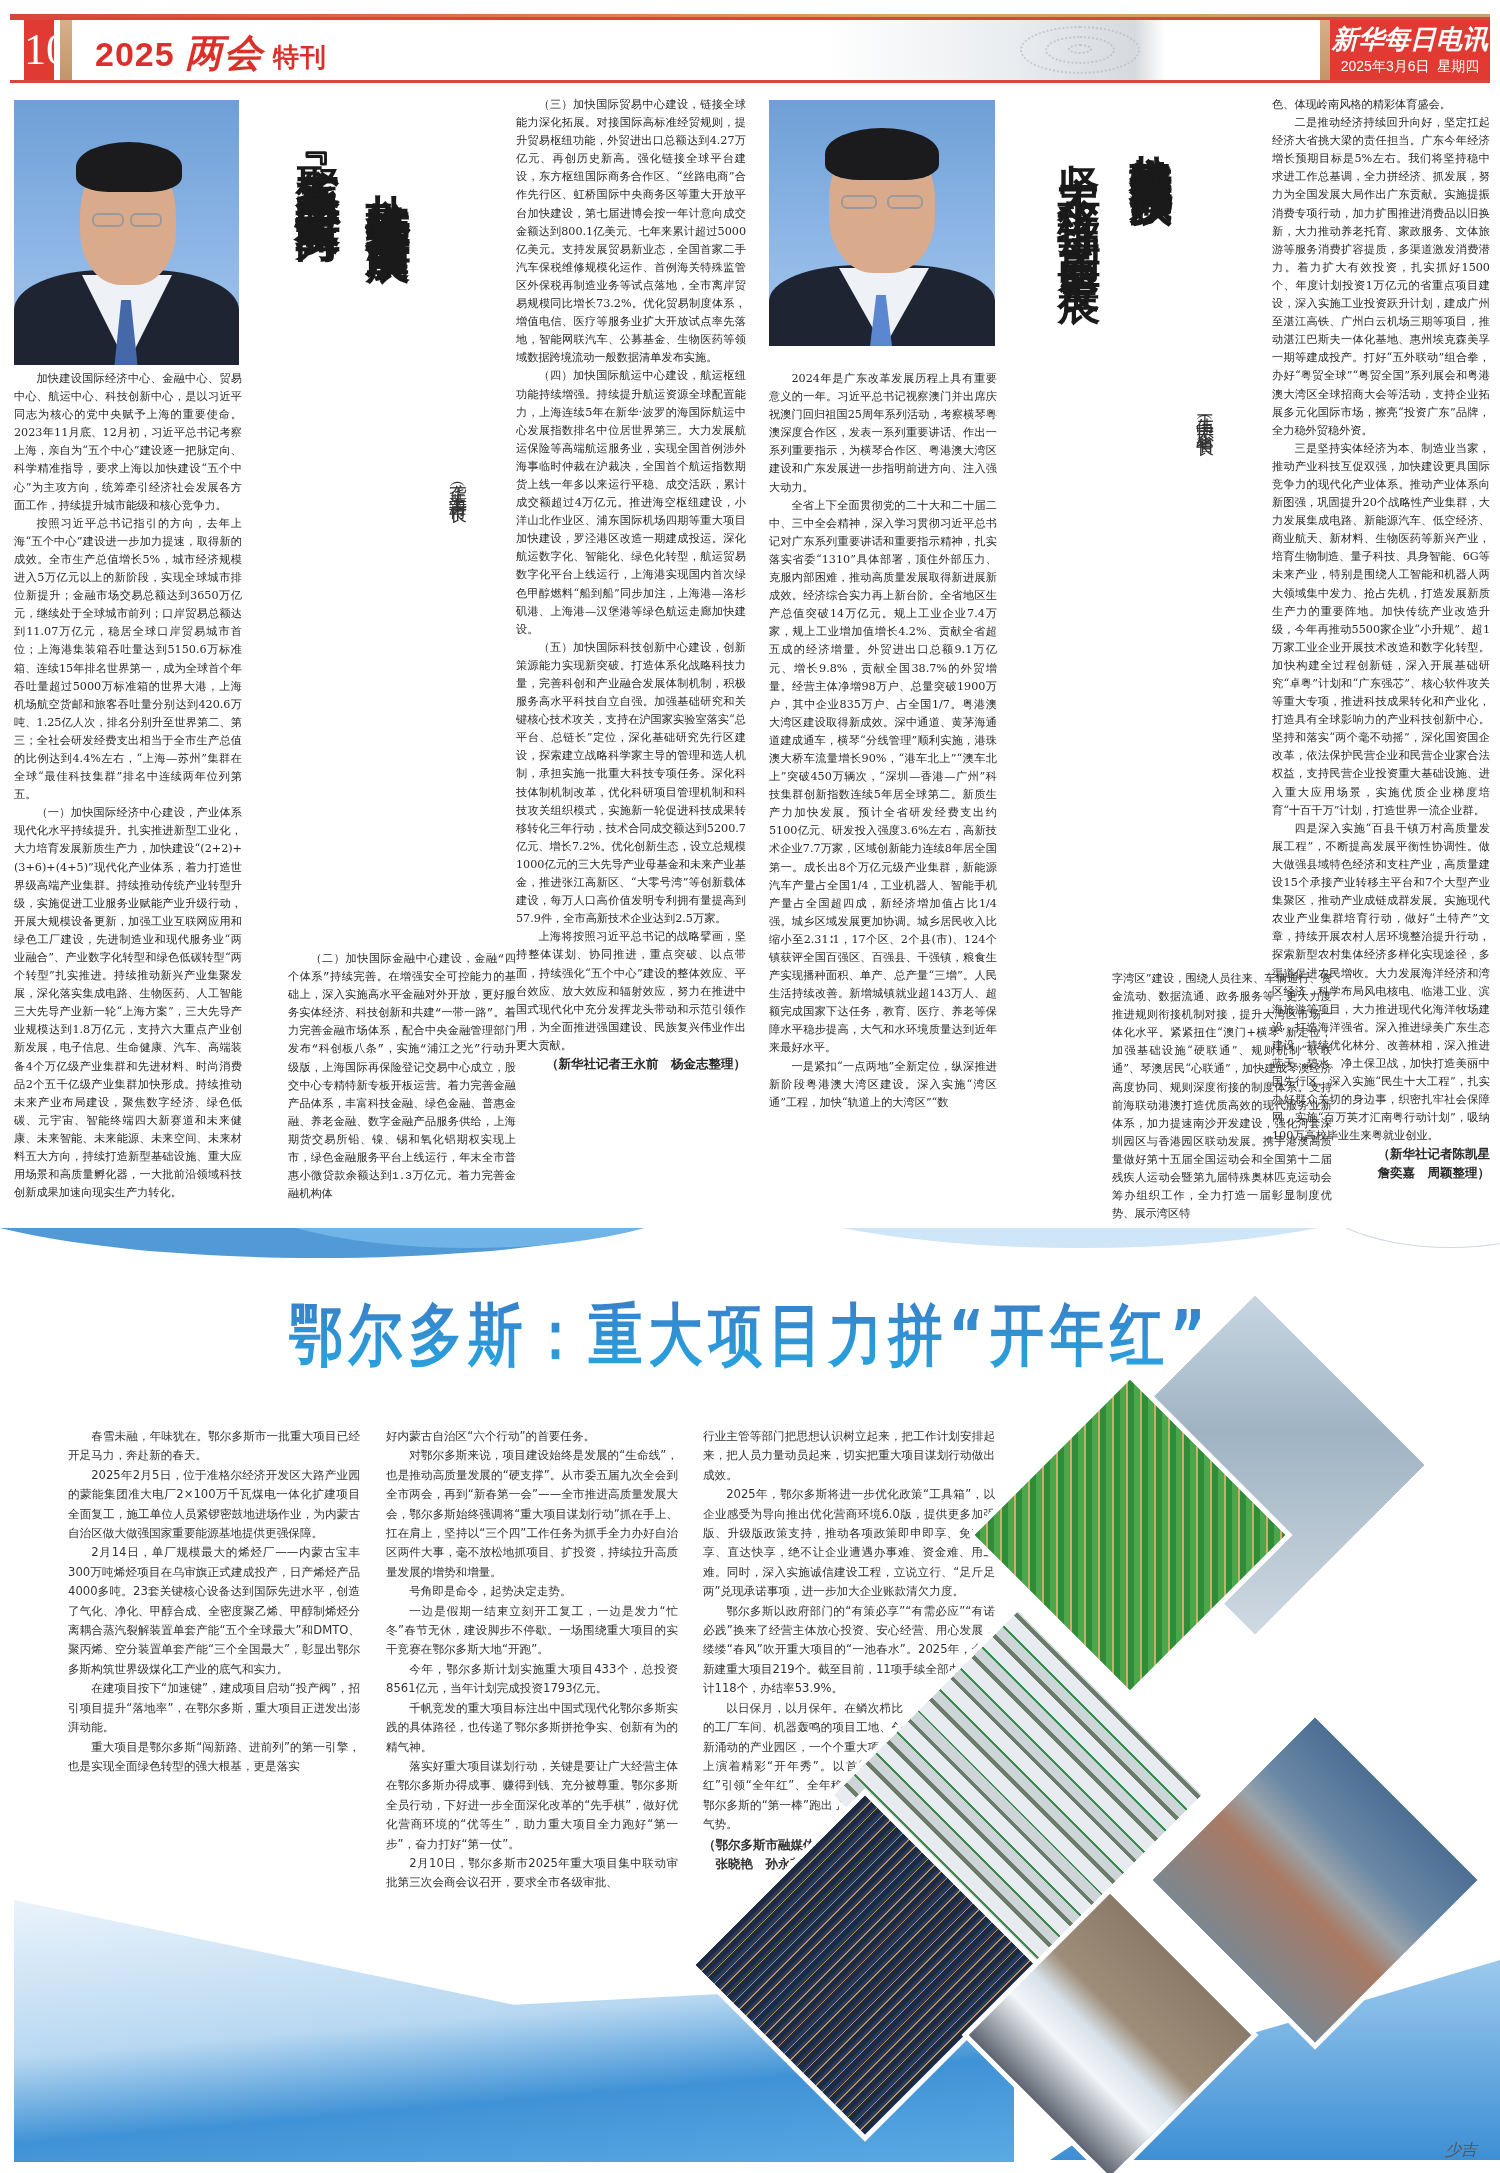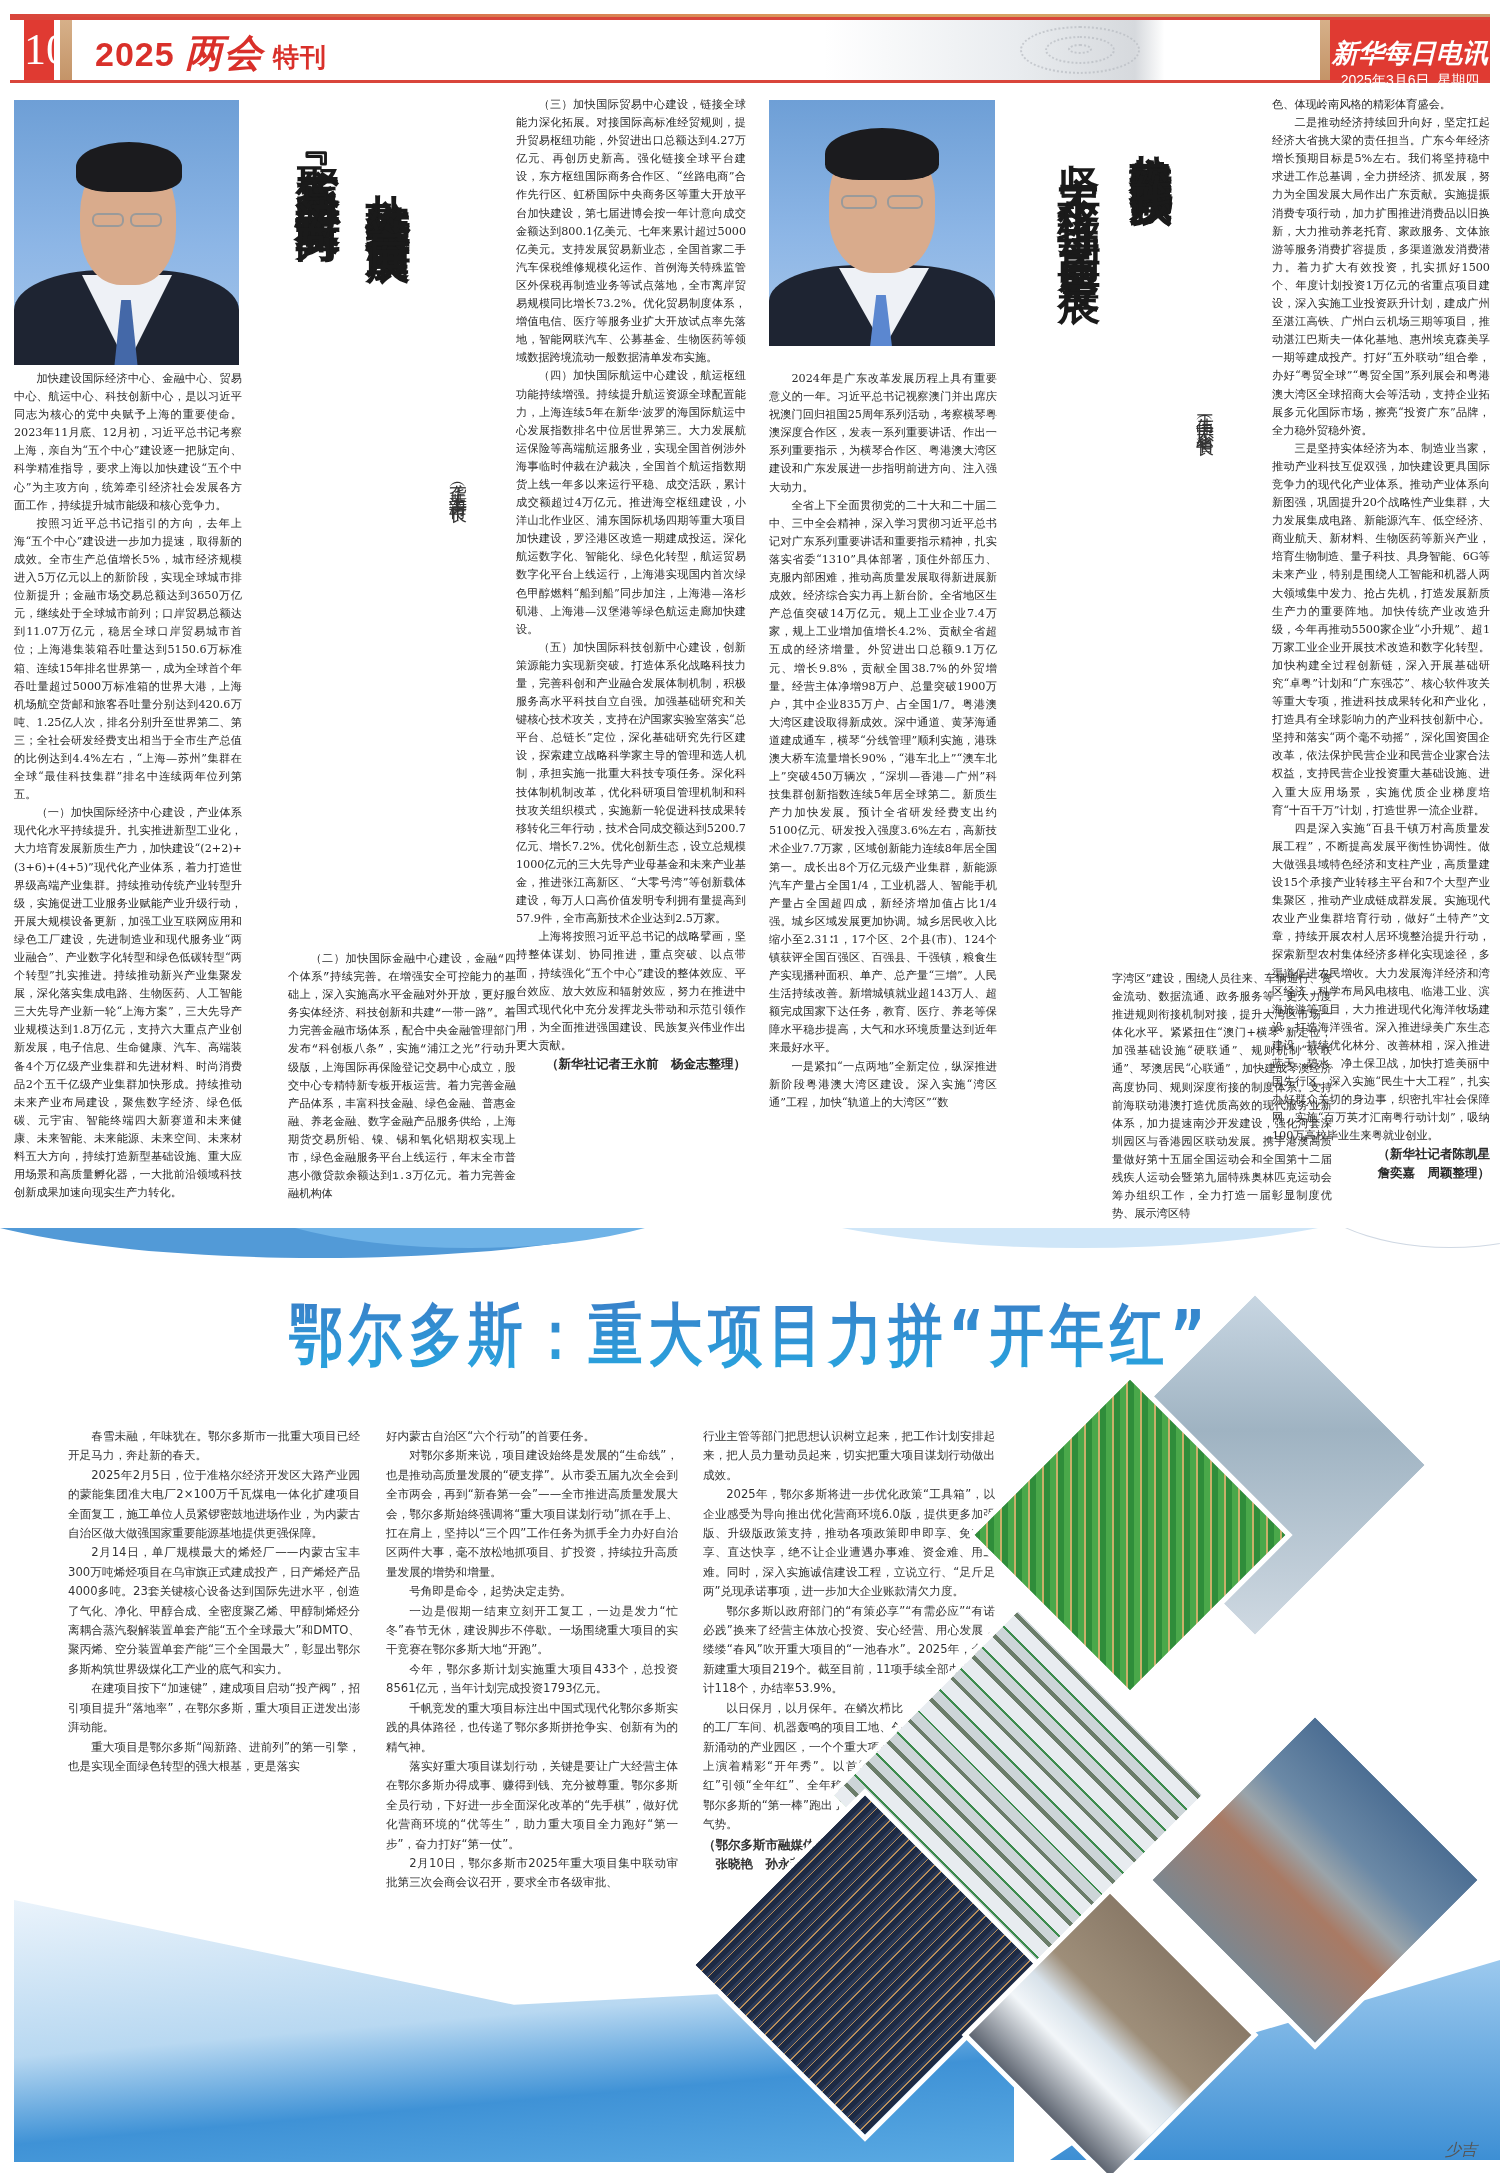--- a/index.html
+++ b/index.html
@@ -18,21 +18,21 @@
   .page-num-stripe { position: absolute; left: 50px; top: 0; width: 12px; height: 60px;
     background: linear-gradient(180deg, #d6b089, #c49468); }
   .issue-title { position: absolute; left: 85px; top: 8px; font-size: 34px; font-weight: bold; color: #d9302a;
     font-family: "Liberation Sans", sans-serif; letter-spacing: 1px; }
   .issue-title .big { font-family: "DejaVu Serif", serif; font-size: 38px; font-style: italic; }
   .issue-title .small { font-size: 26px; margin-left: 10px; }
   .rings { position: absolute; left: 940px; top: 2px; width: 220px; height: 56px; opacity: 0.7; }
   .rings span { position: absolute; border: 2px dotted #b8bcc2; border-radius: 50%; }
   .paper-box { position: absolute; right: 0; top: 0; width: 160px; height: 60px; background: #e03a32; color: #fff; text-align: center; }
   .paper-box-stripe { position: absolute; right: 160px; top: 0; width: 10px; height: 60px; background: linear-gradient(180deg,#d6b089,#c49468); }
-  .paper-name { font-size: 26px; font-weight: bold; font-style: italic; line-height: 34px; margin-top: 16px; }
+  .paper-name { font-size: 26px; font-weight: bold; font-style: italic; line-height: 34px; margin-top: 2px; }
   .paper-date { font-family: "Liberation Sans", sans-serif; font-size: 14px; line-height: 20px; }
 
   
   .photo { position: absolute; background: linear-gradient(180deg, #6e9fd6 0%, #8db6e6 55%, #a6c6ea 100%); overflow: hidden; }
   .photo .head { position: absolute; border-radius: 45% 45% 42% 42%; background: #d9ab8c; }
   .photo .hair { position: absolute; border-radius: 50% 50% 30% 30%; background: #1b1b1e; }
   .photo .suit { position: absolute; background: #1e2432; border-radius: 40% 40% 0 0; }
   .photo .shirt { position: absolute; background: #eef1f6; clip-path: polygon(0 0,100% 0,50% 100%); }
   .photo .tie { position: absolute; background: #4468a8; clip-path: polygon(30% 0,70% 0,100% 100%,0 100%); }
   .photo .glasses { position: absolute; border: 2px solid #9a9a9a; border-radius: 6px; height: 14px; }

